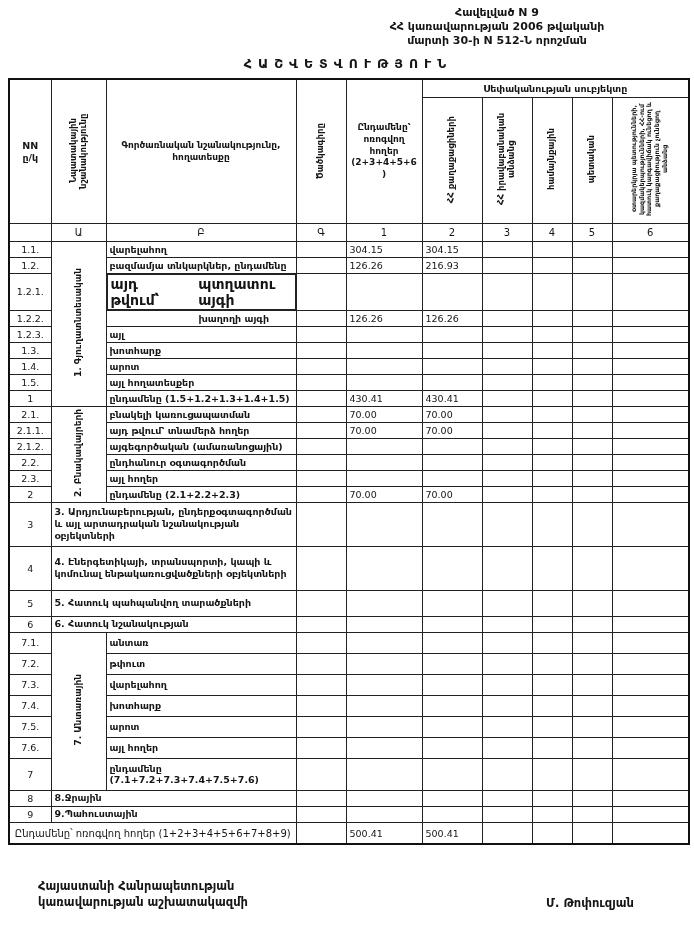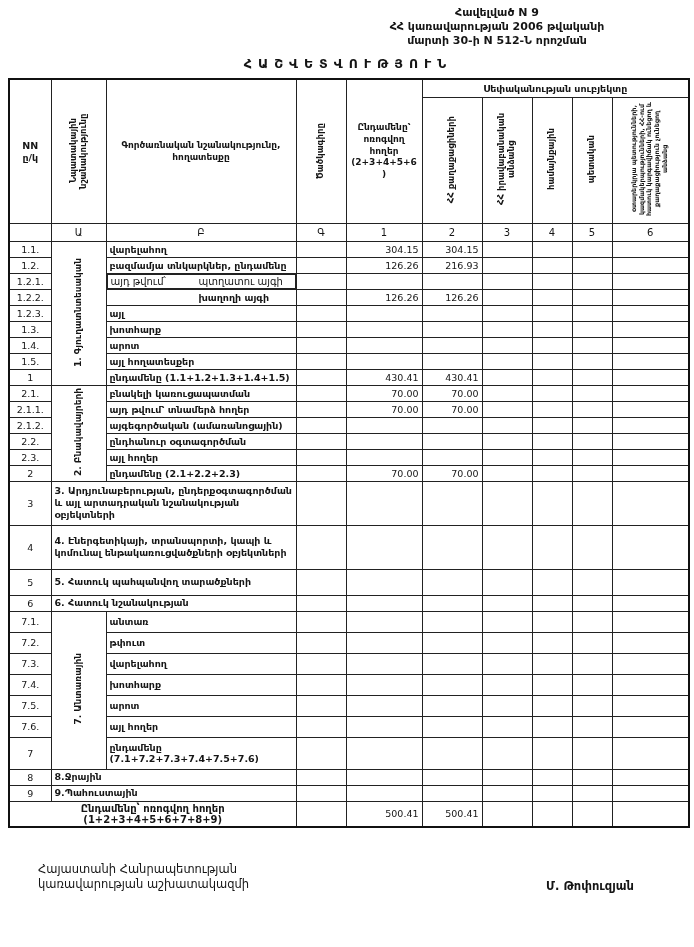--- a/index.html
+++ b/index.html
@@ -33,31 +33,31 @@
   .nn-h{font-size:9.5px;text-align:center;line-height:1.2;}
   
   tbody tr{height:16px;}
   tr.r-tall{height:44px;}
   tr.r-med{height:26px;}
   tr.r-forest{height:21px;}
   tr.r-sum2{height:32px;}
   tr.r-total{height:22px;}
   .no{text-align:center;font-weight:normal;font-size:9.5px;padding:0 1px;}
   .name{font-weight:bold;font-size:9.5px;text-align:left;}
-  .name-split{display:flex;font-weight:normal;font-size:10px;}
+  .name-split{display:flex;font-weight:bold;font-size:14px;}
   .name-split .right{margin:0 auto;padding-left:24px;}
   .indent{padding-left:92px;}
-  .num{text-align:right;font-size:9.5px;}
+  .num{text-align:left;font-size:9.5px;}
   .sec{padding:0;text-align:center;}
   .sec .vt{font-weight:bold;font-size:9px;max-height:140px;}
   .span-name{line-height:1.25;}
-  .total-label{font-weight:bold;font-size:10px;text-align:center;}
+  .total-label{font-weight:normal;font-size:10px;text-align:center;}
   
   .footer{display:flex;align-items:flex-end;margin-top:34px;padding:0 54px 0 30px;}
-  .org{font-weight:normal;font-size:11.5px;line-height:1.35;}
+  .org{font-weight:bold;font-size:11.5px;line-height:1.35;}
   .sign{margin-left:auto;font-weight:bold;font-size:11.5px;}
 </style>
 </head>
 <body>
 
 <div class="page">
 
   <div class="appendix">
     <div>Հավելված N 9</div>
     <div>ՀՀ կառավարության 2006 թվականի</div>
@@ -213,21 +213,21 @@
         <td></td>
         <td></td>
           <td></td>
         <td></td>
           <td></td>
           <td></td>
           <td></td>
       </tr>
       <tr>
         <td class="no">1</td>
-        <td class="name">ընդամենը (1.1+1.2+1.3+1.4+1.5)</td>
+        <td class="name">ընդամենը (1.5+1.2+1.3+1.4+1.5)</td>
         <td></td>
         <td class="num">430.41</td>
         <td class="num">430.41</td>
         <td></td>
           <td></td>
           <td></td>
           <td></td>
       </tr>
       <tr>
         <td class="no">2.1.</td>

